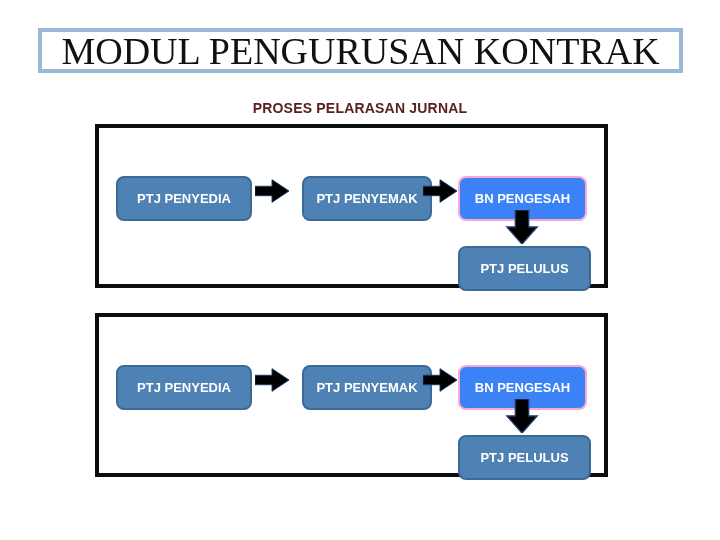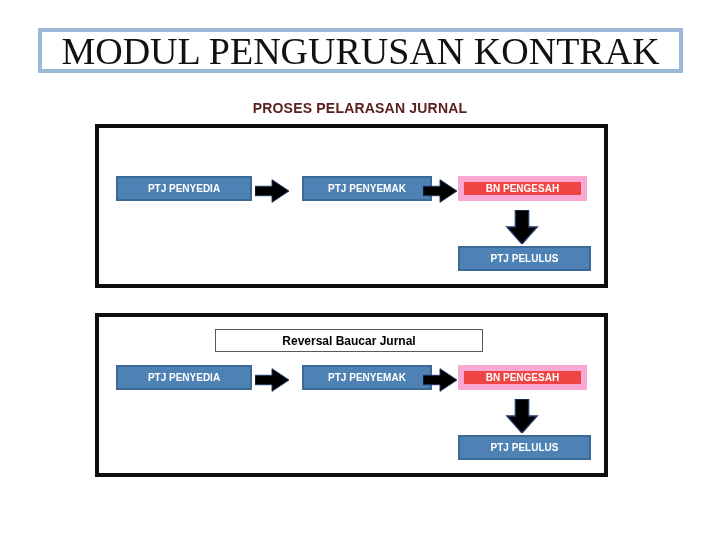--- a/index.html
+++ b/index.html
@@ -65,30 +65,31 @@
     background: #ffffff;
     display: flex; align-items: center; justify-content: center;
     font-size: 12px;
     font-weight: bold;
     color: #000000;
     white-space: nowrap;
   }
 
   .node {
     position: absolute;
-    height: 25px;
+    height: 45px;
     box-sizing: border-box;
     display: flex; align-items: center; justify-content: center;
-    font-size: 10px;
+    font-size: 13px;
     font-weight: bold;
     color: #ffffff;
     white-space: nowrap;
+    border-radius: 8px;
   }
   .node.blue   { background: #4e81b4; border: 2px solid #3c6a96; }
-  .node.orange { background: #ef4444; border: 6px solid #f9a8d4; }
+  .node.orange { background: #3b82f6; border: 2px solid #f9a8d4; }
 
   .step1 { left: 17px;  top: 48px;  width: 136px; }
   .step2 { left: 203px; top: 48px;  width: 130px; }
   .step3 { left: 359px; top: 48px;  width: 129px; }
   .step4 { left: 359px; top: 118px; width: 133px; }
 
   .arrow-right {
     position: absolute;
     top: 51px;
     width: 34px; height: 24px;
@@ -130,21 +131,20 @@
     <div class="node orange step3">BN PENGESAH</div>
 
     <svg class="arrow-down" viewBox="0 0 36 36">
       <polygon points="11,0 25,0 25,18 34,18 18,36 2,18 11,18" fill="#000000" stroke="#1f3864" stroke-width="1.5"></polygon>
     </svg>
 
     <div class="node blue step4">PTJ PELULUS</div>
   </div>
 
   <div class="panel second">
-    <div class="panel-header">Reversal Baucar Jurnal</div>
 
     <div class="node blue step1">PTJ PENYEDIA</div>
 
     <svg class="arrow-right a1" viewBox="0 0 36 24">
       <polygon points="0,7 18,7 18,0 36,12 18,24 18,17 0,17" fill="#000000" stroke="#1f3864" stroke-width="1"></polygon>
     </svg>
 
     <div class="node blue step2">PTJ PENYEMAK</div>
 
     <svg class="arrow-right a2" viewBox="0 0 36 24">

